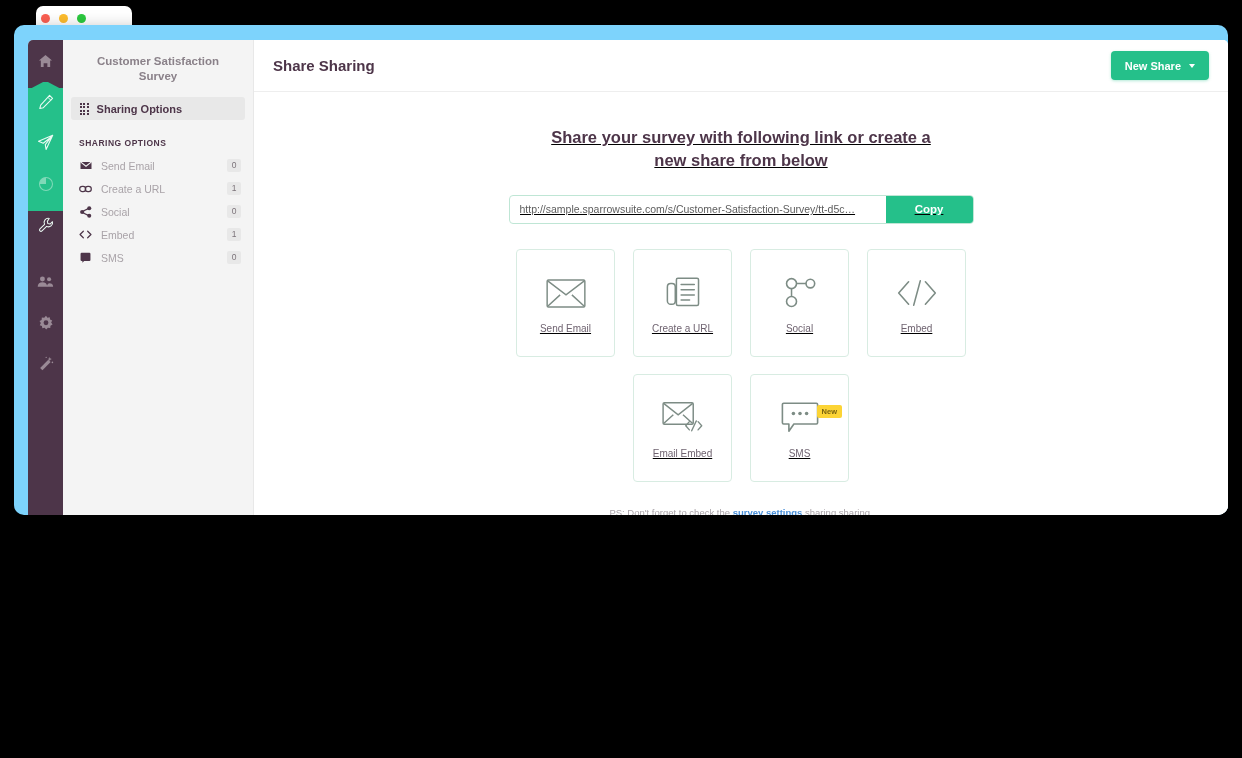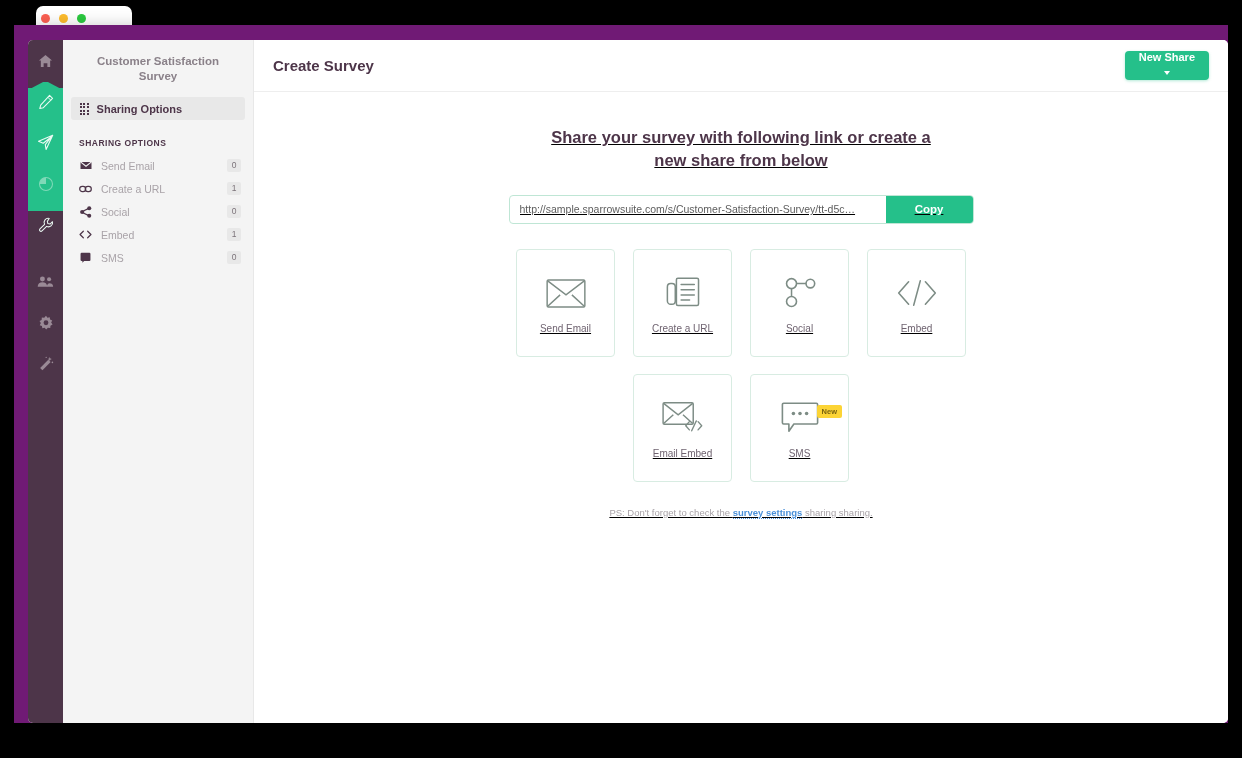--- a/index.html
+++ b/index.html
@@ -21,23 +21,23 @@
     position: absolute; left: 41px; top: 14px;
     display: flex; gap: 9px; align-items: center;
   }
   .light { width: 9px; height: 9px; border-radius: 50%; }
   .light.red { background: #fb5f52; }
   .light.yellow { background: #fdbc2d; }
   .light.green { background: #2bc93f; }
 
   #app-window {
     position: absolute; left: 14px; top: 25px;
-    width: 1214px; height: 698px;
-    background: #701a75;
-    border-radius: 0;
+    width: 1214px; height: 490px;
+    background: #7dd3fc;
+    border-radius: 10px;
     box-shadow: 0 2px 16px rgba(0,0,0,0.25);
     overflow: hidden;
   }
   #window-inner {
     position: absolute; left: 14px; top: 15px;
     width: 1200px; height: 683px;
     background: #ffffff;
     border-radius: 5px 5px 5px 5px;
     overflow: hidden;
     display: flex;
@@ -135,21 +135,20 @@
   }
   #new-share-button {
     margin-left: auto;
     background: #25c08a; color: #ffffff;
     font-size: 11px; font-weight: bold;
     border: none; border-radius: 4px;
     height: 29px; padding: 0 14px;
     display: flex; align-items: center; gap: 8px;
     cursor: pointer;
     box-shadow: 0 1px 3px rgba(37,192,138,.35);
-    flex-direction: column;
   }
   .caret {
     width: 0; height: 0;
     border-left: 3.5px solid transparent;
     border-right: 3.5px solid transparent;
     border-top: 4px solid #ffffff;
   }
 
   #main-body { flex: 1; padding-top: 34px; overflow: hidden; text-decoration: underline; }
 
@@ -358,21 +357,21 @@
           <path d="M2.6 9.6 L2.6 11.6 L4.8 9.6 Z" fill="#4d3549"></path>
         </svg>
       </span>
       <span class="si-label">SMS</span>
       <span class="si-count">0</span>
     </div>
   </aside>
 
   <section id="main">
     <header id="main-header">
-      <h1 id="page-title">Create Survey</h1>
+      <h1 id="page-title">Share Sharing</h1>
       <button id="new-share-button">
         <span>New Share</span>
         <span class="caret"></span>
       </button>
     </header>
 
     <div id="main-body">
 
       <h2 id="share-heading">Share your survey with following link or create a new share from below</h2>
 

